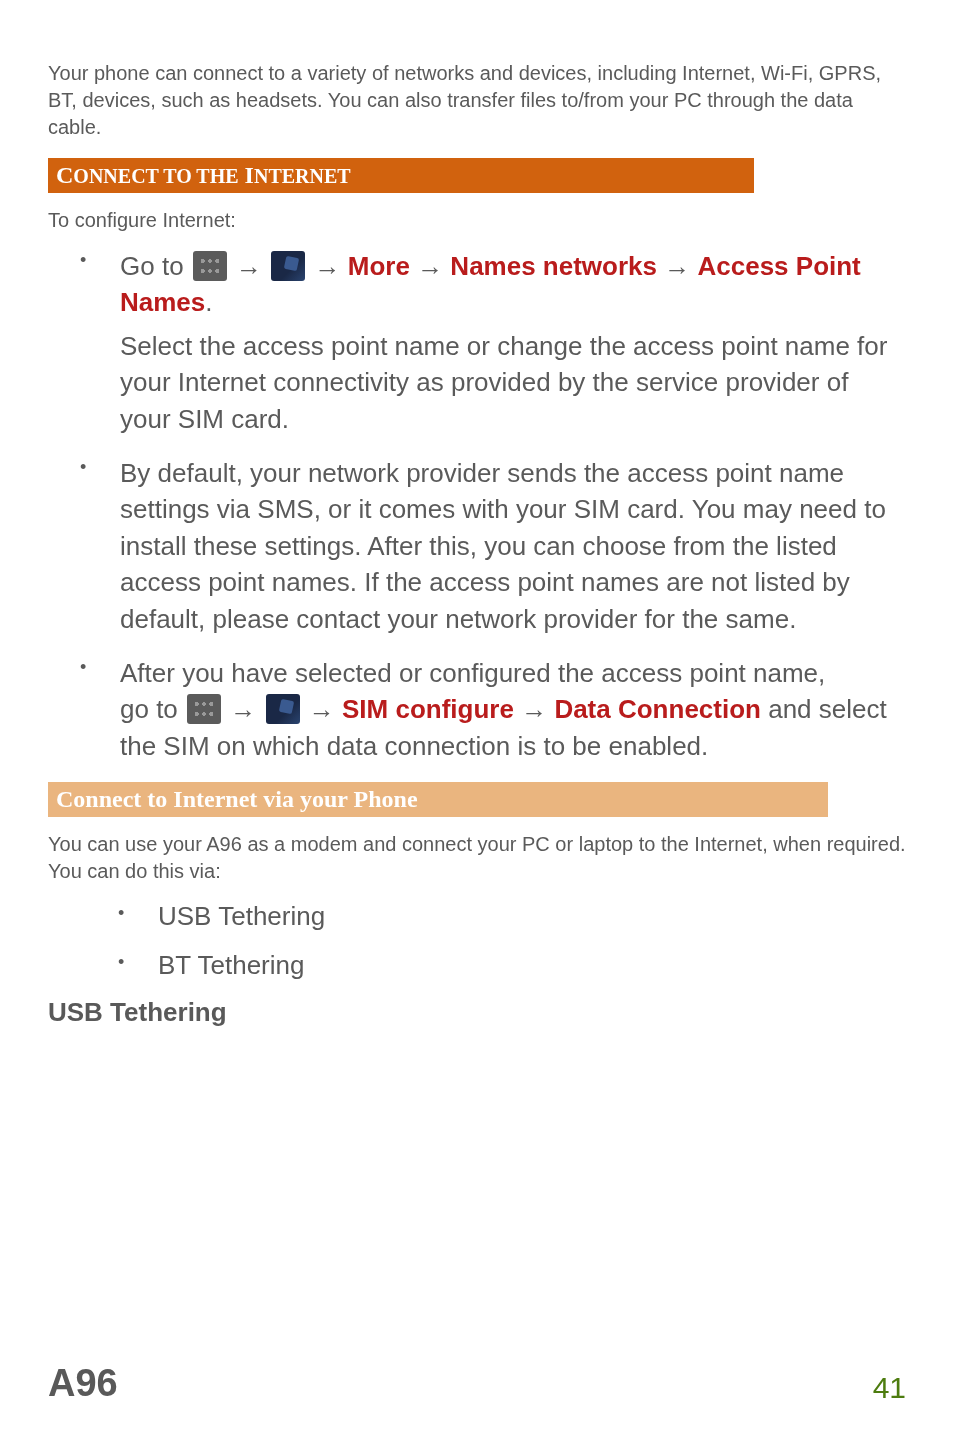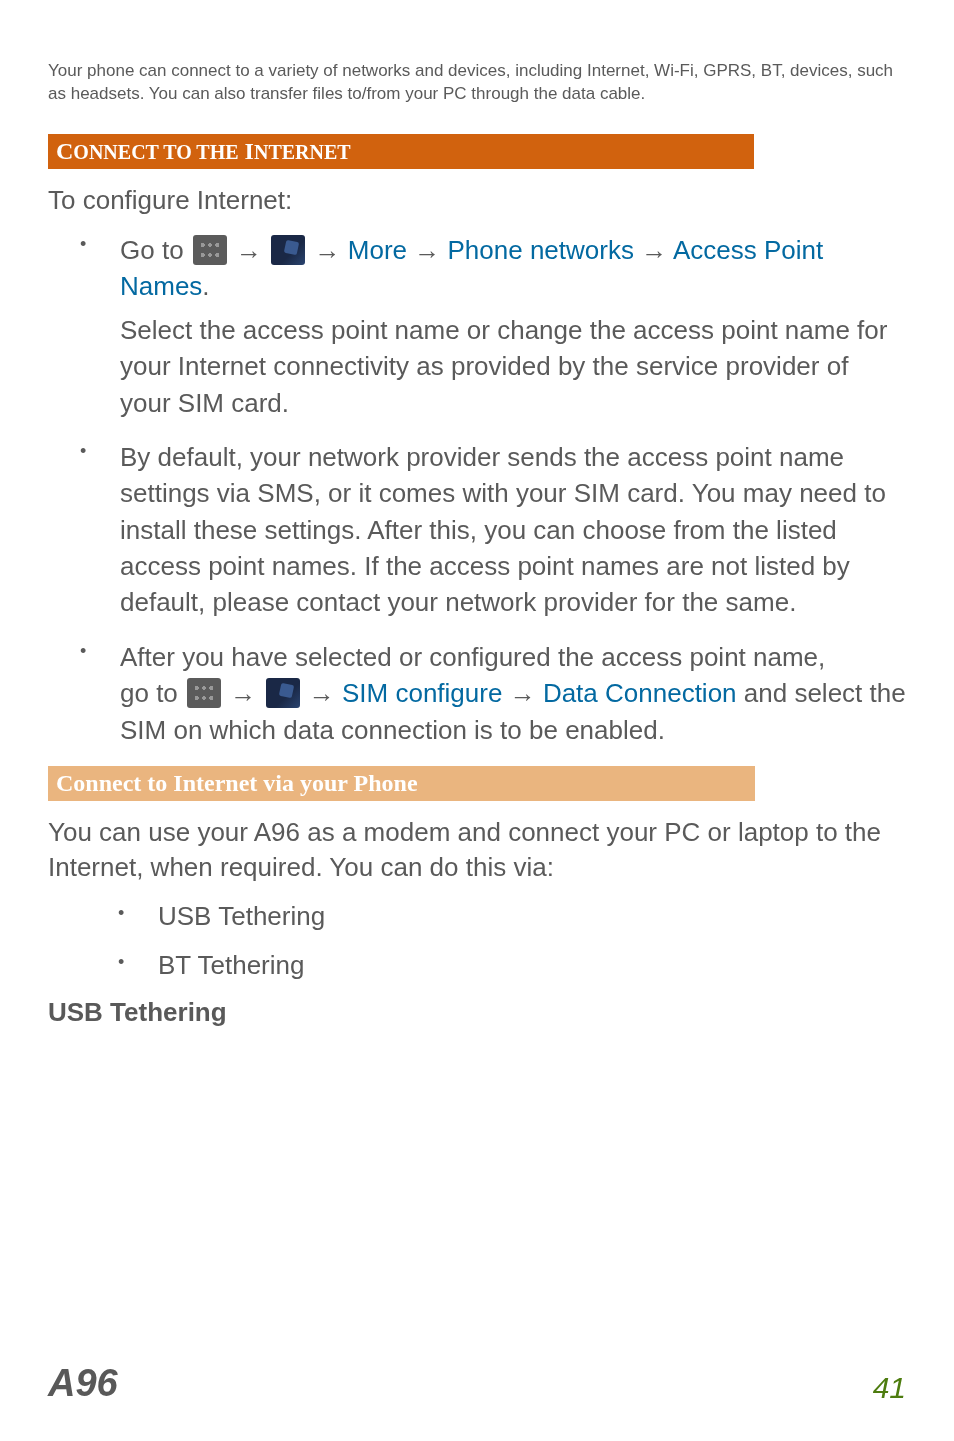--- a/index.html
+++ b/index.html
@@ -4,46 +4,46 @@
 <style>
   * { box-sizing: border-box; margin: 0; padding: 0; }
   html, body { width: 954px; height: 1441px; }
   body {
     font-family: Tahoma, Verdana, Geneva, sans-serif;
     color: #5a5a5a;
     background: #fff;
     padding: 60px 48px 30px 48px;
     position: relative;
   }
-  .intro { font-size: 17px; line-height: 1.35; margin-bottom: 28px; }
+  .intro { font-size: 20px; line-height: 1.35; margin-bottom: 17px; }
   .section-header {
     width: 706px;
     background: #d1620e;
     color: #fff;
     font-family: Georgia, "Times New Roman", serif;
     font-size: 24px;
     font-weight: bold;
     padding: 4px 8px;
     margin-bottom: 14px;
   }
   .section-header .smallcaps { font-size: 20px; font-weight: bold; }
-  .body-text { font-size: 26px; line-height: 1.35; margin-bottom: 14px; }
+  .body-text { font-size: 20px; line-height: 1.35; margin-bottom: 14px; }
   ul.main-list { list-style: none; padding-left: 72px; }
   ul.main-list > li { position: relative; margin-bottom: 18px; }
   ul.main-list > li::before {
     content: "•";
     position: absolute;
     left: -40px;
     top: 2px;
     font-size: 18px;
     color: #5a5a5a;
   }
   .li-text { font-size: 26px; line-height: 1.4; }
   .sub-para { font-size: 26px; line-height: 1.4; margin-top: 7px; }
-  .bold { font-weight: normal; color: #0369a1; }
+  .bold { font-weight: bold; color: #b91c1c; }
   .icon-box {
     display: inline-block;
     vertical-align: middle;
     width: 34px;
     height: 30px;
     margin: 0 2px;
     position: relative;
     top: -2px;
   }
   .icon-apps {
@@ -71,21 +71,21 @@
   .icon-settings::after {
     content: "";
     position: absolute;
     left: 14px; top: 6px;
     width: 13px; height: 13px;
     background: #3a5a90;
     border-radius: 2px;
     transform: rotate(12deg);
   }
   .subsection-header {
-    width: 707px;
+    width: 780px;
     background: #eab57f;
     color: #fff;
     font-family: Georgia, "Times New Roman", serif;
     font-size: 24px;
     font-weight: bold;
     padding: 4px 8px;
     margin: 8px 0 14px 0;
   }
   ul.simple-list { list-style: none; padding-left: 110px; }
   ul.simple-list > li { position: relative; font-size: 26px; line-height: 1.35; margin-bottom: 14px; }
@@ -99,21 +99,20 @@
   }
   .h-usb { font-size: 26px; font-weight: bold; color: #595959; margin-top: 10px; }
   .footer {
     position: absolute;
     bottom: 36px;
     left: 48px;
     right: 48px;
     display: flex;
     justify-content: space-between;
     align-items: flex-end;
-    font-style: italic;
   }
   .footer-model { font-size: 38px; font-weight: bold; color: #595959; font-family: Tahoma, Verdana, sans-serif; }
   .footer-page { font-size: 30px; color: #4d7c0f; }
 </style>
 </head>
 <body>
 
 <p class="intro">Your phone can connect to a variety of networks and devices, including Internet, Wi-Fi, GPRS, BT, devices, such as headsets. You can also transfer files to/from your PC through the data cable.</p>
 
 <div class="section-header">
@@ -126,21 +125,21 @@
 <ul class="main-list">
   <li>
     <div class="li-text">
       <span>Go to </span>
       <span class="icon-box icon-apps"></span>
       <span>→</span>
       <span class="icon-box icon-settings"></span>
       <span>→</span>
       <span class="bold">More</span>
       <span>→</span>
-      <span class="bold">Phone networks</span>
+      <span class="bold">Names networks</span>
       <span>→</span>
       <span class="bold">Access Point Names</span><span>.</span>
     </div>
     <p class="sub-para">Select the access point name or change the access point name for your Internet connectivity as provided by the service provider of your SIM card.</p>
   </li>
 
   <li>
     <div class="li-text">By default, your network provider sends the access point name settings via SMS, or it comes with your SIM card. You may need to install these settings. After this, you can choose from the listed access point names. If the access point names are not listed by default, please contact your network provider for the same.</div>
   </li>
 

